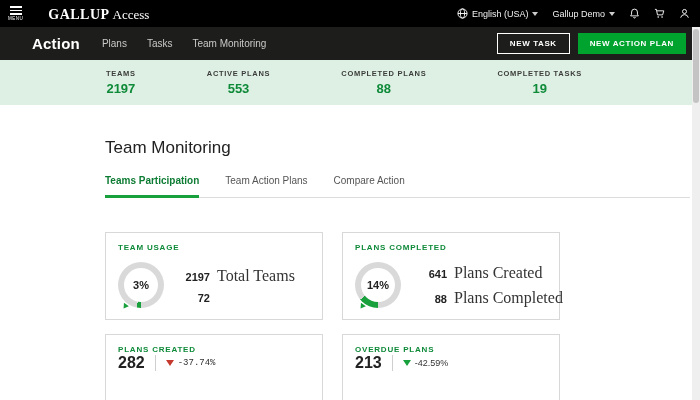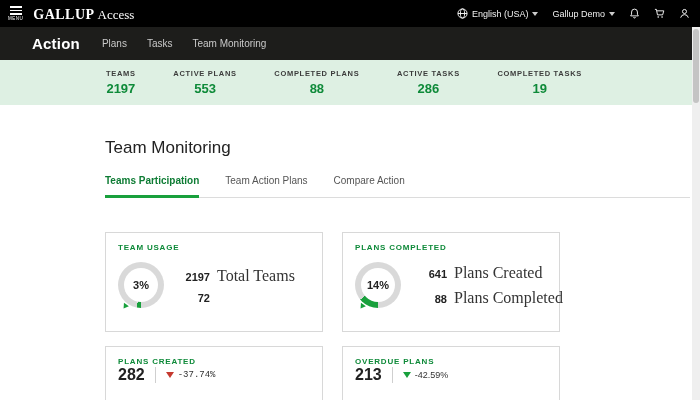--- a/index.html
+++ b/index.html
@@ -1,21 +1,21 @@
 <!DOCTYPE html>
 <html><head>
 <meta charset="utf-8">
 <style>
   * { margin:0; padding:0; box-sizing:border-box; }
   html,body { width:700px; height:400px; overflow:hidden; background:#fff;
     font-family:"Liberation Sans", sans-serif; }
 
   
   .topbar { height:27px; background:#000; color:#fff; display:flex;
-    align-items:center; padding:0 10px 0 8px; gap:8px; position:relative; }
+    align-items:center; padding:0 10px 0 8px; gap:23px; position:relative; }
   .menu-btn { display:flex; flex-direction:column; align-items:center;
     cursor:pointer; margin-right:2px; }
   .menu-lines { display:flex; flex-direction:column; gap:2px; }
   .menu-lines span { display:block; width:12px; height:1.5px; background:#fff; }
   .menu-text { font-size:4.5px; letter-spacing:0.5px; margin-top:1px; color:#fff; }
   .brand { font-family:"Liberation Serif", serif; font-weight:bold;
     font-size:14px; letter-spacing:0.5px; }
   .brand-suffix { font-family:"Liberation Serif", serif; font-weight:normal;
     font-size:13px; margin-left:3px; }
   .topbar-right { margin-left:auto; display:flex; align-items:center; gap:14px;
@@ -55,21 +55,21 @@
   .tab { font-size:10px; color:#555; padding:0 0 9px 0; cursor:pointer;
     border-bottom:3px solid transparent; margin-bottom:-1px; }
   .tab.active { color:#0e7c34; font-weight:bold; border-bottom-color:#18a03c; }
 
   .cards { display:grid; grid-template-columns:218px 218px; column-gap:19px;
     row-gap:14px; margin-top:34px; }
   .card { border:1px solid #d8d8d8; background:#fff; padding:10px 12px;
     position:relative; }
   .card-title { font-size:8px; font-weight:bold; letter-spacing:0.8px;
     color:#0e8a39; }
-  .card.small { height:100px; }
+  .card.small { height:88px; }
   .card.chart { height:152px; }
 
   .gauge-row { display:flex; align-items:center; gap:16px; margin-top:10px; }
   .donut { width:46px; height:46px; border-radius:50%; position:relative;
     flex:0 0 auto; }
   .donut-hole { position:absolute; left:6px; top:6px; width:34px; height:34px;
     border-radius:50%; background:#fff; display:flex; align-items:center;
     justify-content:center; font-size:11px; font-weight:bold; color:#222; }
   .donut-tip { position:absolute; left:4px; bottom:-1px; width:0; height:0;
     border-left:3px solid transparent; border-right:3px solid transparent;
@@ -145,38 +145,38 @@
   </div>
 </div>
 
 <div class="actionbar">
   <span class="action-title">Action</span>
   <div class="action-nav">
     <span class="nav-item">Plans</span>
     <span class="nav-item">Tasks</span>
     <span class="nav-item">Team Monitoring</span>
   </div>
+  <div class="action-buttons">
+    <button class="btn-outline">NEW TASK</button>
+    <button class="btn-green" style="background: rgb(0, 163, 46);">NEW ACTION PLAN</button>
+  </div>
 </div>
 
 <div class="statsbar">
   <div class="stat">
     <span class="stat-label">TEAMS</span>
     <span class="stat-value">2197</span>
   </div>
   <div class="stat">
     <span class="stat-label">ACTIVE PLANS</span>
     <span class="stat-value">553</span>
   </div>
   <div class="stat">
     <span class="stat-label">COMPLETED PLANS</span>
     <span class="stat-value">88</span>
-  </div>
-  <div class="stat">
-    <span class="stat-label">ACTIVE TASKS</span>
-    <span class="stat-value">286</span>
   </div>
   <div class="stat">
     <span class="stat-label">COMPLETED TASKS</span>
     <span class="stat-value">19</span>
   </div>
 </div>
 
 <div class="content">
   <h1 class="page-title">Team Monitoring</h1>
 

